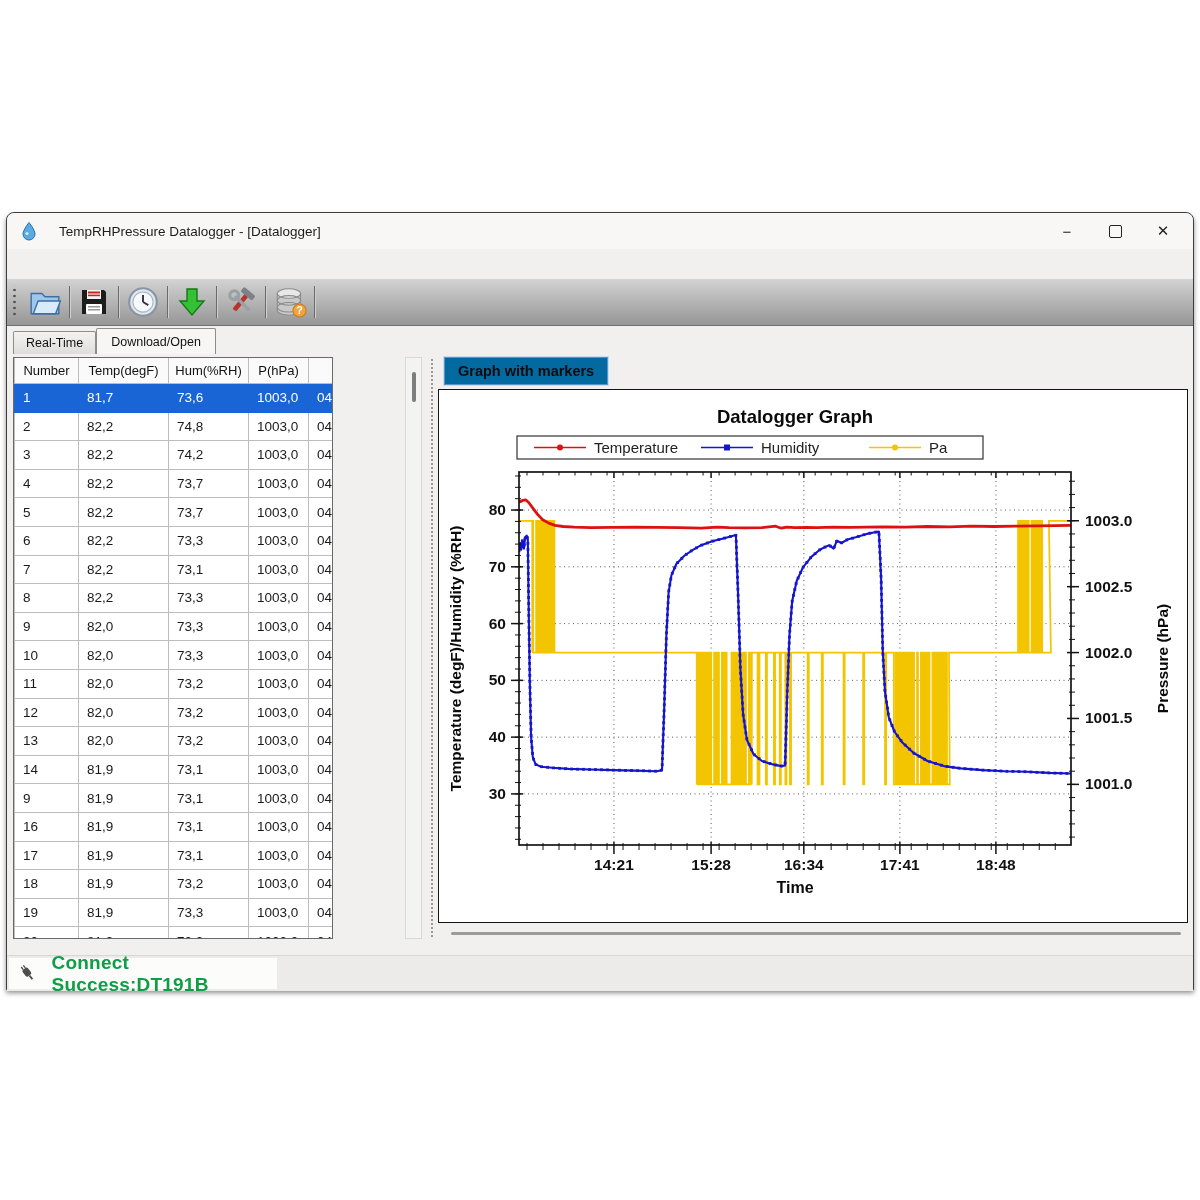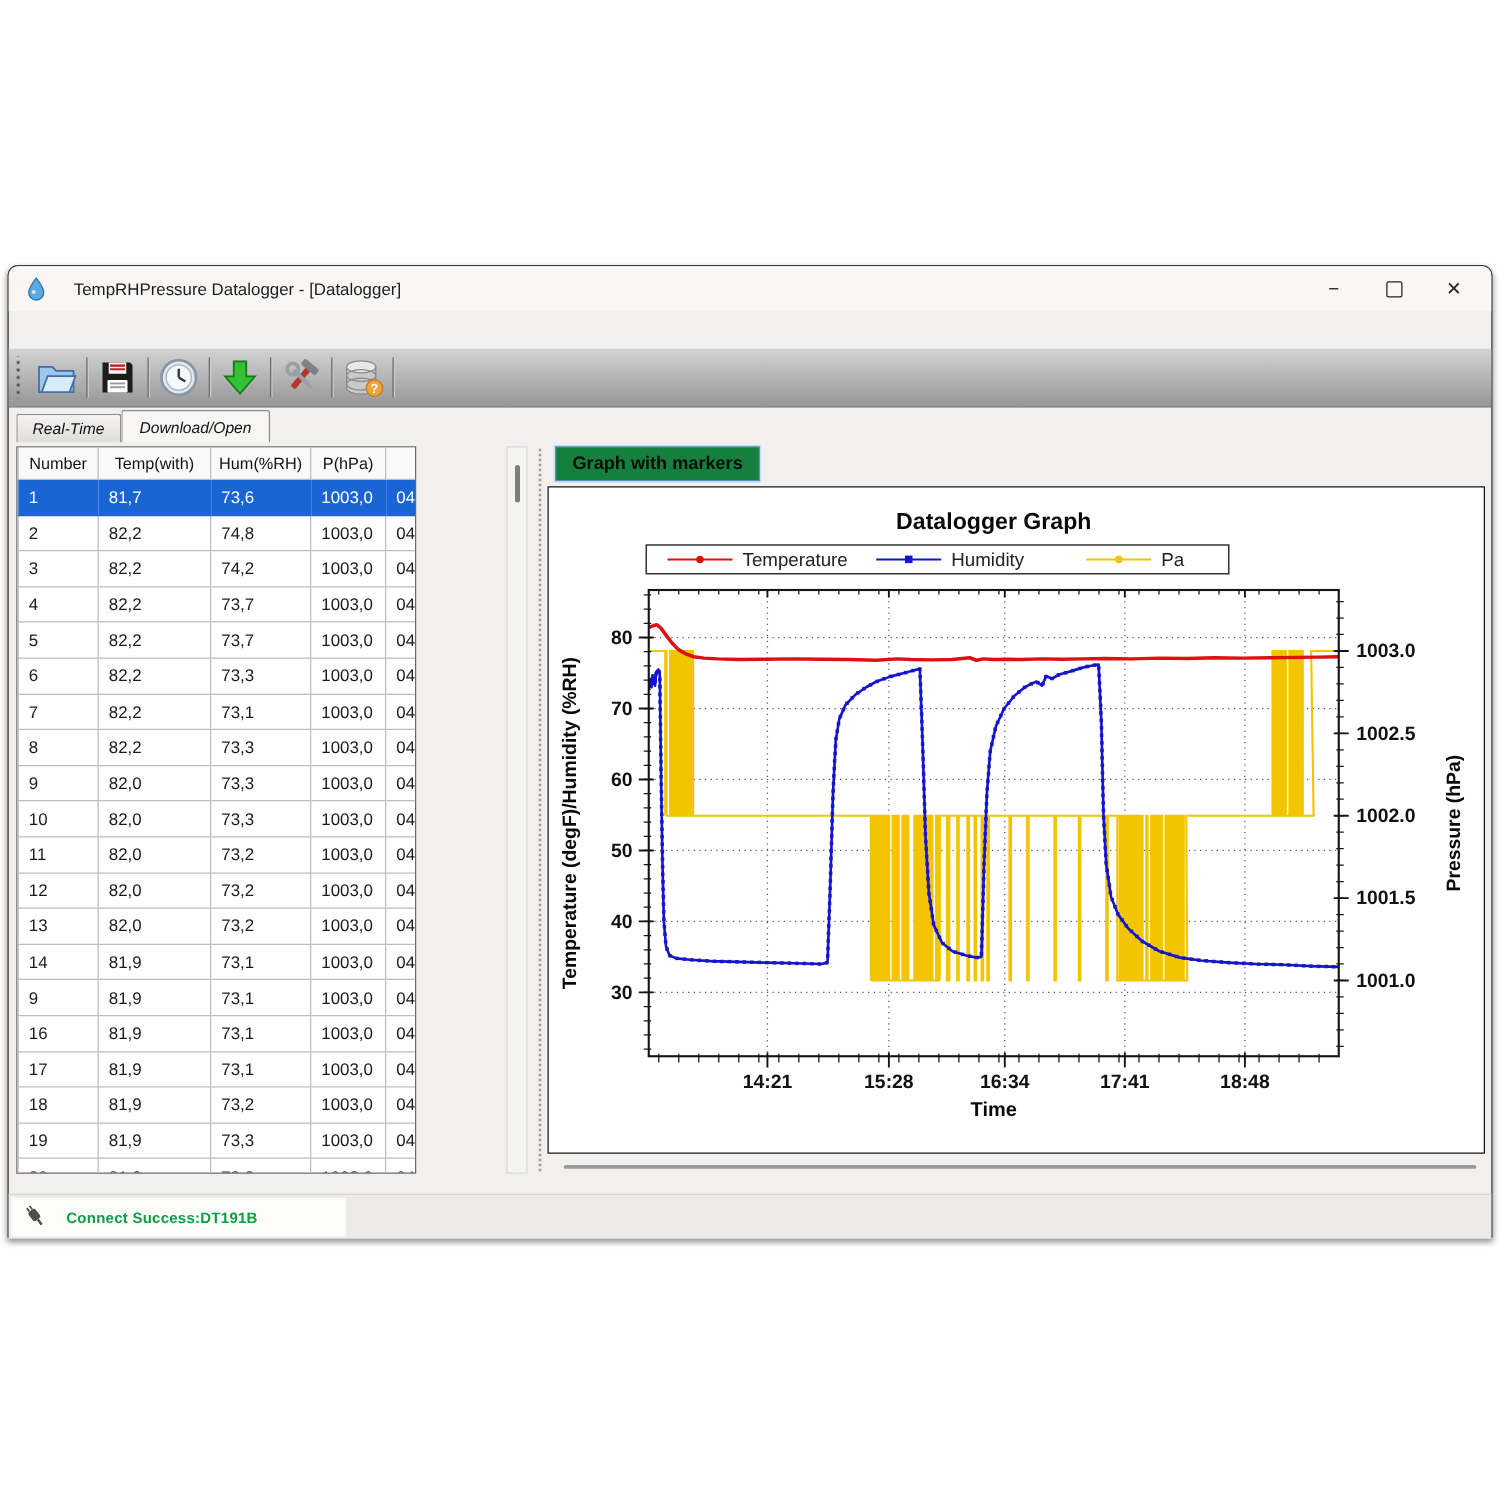--- a/index.html
+++ b/index.html
@@ -16,39 +16,39 @@
   
   .menubar{position:absolute;left:0;top:36px;right:0;height:30px;background:#8e8e8e;display:flex;align-items:center;border-top:1px solid #b9b9b9;}
   .menu-item{padding:0 15px;font-size:13.5px;color:#0d0d0d;}
   
   .toolbar{position:absolute;left:0;top:66px;right:0;height:46px;background:linear-gradient(#d3d3d3,#969696);display:flex;align-items:center;border-bottom:1px solid #6f6f6f;}
   .grip{width:6px;height:34px;margin-left:4px;margin-right:6px;background-image:radial-gradient(circle,#555 1px,transparent 1.6px);background-size:5px 6px;background-repeat:repeat-y;background-position:center;}
   .tool-btn{width:44px;height:40px;display:flex;align-items:center;justify-content:center;}
   .tool-sep{width:1px;height:32px;background:#6a6a6a;margin:0 2px;box-shadow:1px 0 0 #cfcfcf;}
   
   .tabstrip{position:absolute;left:6px;top:113px;height:28px;display:flex;align-items:flex-end;}
-  .tab{font-size:12.5px;color:#111;border:1px solid #8d8d8d;border-bottom:none;padding:4px 12px 4px 12px;background:linear-gradient(#f4f3f2,#dedddc);border-radius:2px 2px 0 0;font-style:italic;}
+  .tab{font-size:12.5px;color:#111;border:1px solid #8d8d8d;border-bottom:none;padding:4px 12px 4px 12px;background:linear-gradient(#f4f3f2,#dedddc);border-radius:2px 2px 0 0;}
   .tab.active{background:#f7f6f5;padding:6px 14px 5px 14px;position:relative;z-index:2;}
   
   .table-wrap{position:absolute;left:6px;top:144px;width:320px;height:582px;background:#fff;border:1px solid #6a6a6a;overflow:hidden;box-sizing:border-box;}
   table.data{border-collapse:collapse;table-layout:fixed;width:390px;}
   table.data th{height:23px;font-weight:normal;font-size:13px;color:#111;text-align:center;border:1px solid #bdbdbd;border-top:none;background:#fafafa;}
   table.data td{height:28.6px;font-size:13.5px;color:#1a1a1a;padding:0 0 0 8px;border:1px solid #bdbdbd;white-space:nowrap;overflow:hidden;box-sizing:border-box;}
   tr.selected td{background:#1a65d6;color:#fff;border-color:#1a65d6;}
   .vscroll{position:absolute;left:398px;top:144px;width:17px;height:582px;background:#f3f3f2;border:1px solid #d8d8d8;box-sizing:border-box;}
   .vthumb{position:absolute;left:6px;top:14px;width:4px;height:30px;background:#7d7d7d;border-radius:2px;}
   .splitter{position:absolute;left:424px;top:146px;height:578px;width:0;border-left:2px dotted #9a9a9a;}
   
-  .graph-btn{position:absolute;left:437px;top:144px;height:26px;padding:0 13px;display:flex;align-items:center;background:#15803d;border:1px solid #5b92c4;outline:1px solid #c7dcee;font-size:14.5px;font-weight:bold;color:#0c0c0c;}
+  .graph-btn{position:absolute;left:437px;top:144px;height:26px;padding:0 13px;display:flex;align-items:center;background:#0369a1;border:1px solid #5b92c4;outline:1px solid #c7dcee;font-size:14.5px;font-weight:bold;color:#0c0c0c;}
   .graph-panel{position:absolute;left:431px;top:176px;width:748px;height:532px;background:#ffffff;border:1.6px solid #141414;box-sizing:content-box;}
   .hbar{position:absolute;left:444px;top:719px;width:730px;height:3px;background:#9b9b9b;border-radius:2px;}
   
   .statusbar{position:absolute;left:0;right:0;top:742px;height:35px;background:#ecebe9;border-top:1px solid #d8d7d5;}
   .status-chip{position:absolute;left:2px;top:2px;width:268px;height:31px;background:#fcfcfb;display:flex;align-items:center;}
-  .status-text{margin-left:12px;font-size:12px;font-weight:bold;letter-spacing:.2px;}
+  .status-text{margin-left:12px;font-size:19px;font-weight:bold;letter-spacing:.2px;}
   svg text{font-family:"Liberation Sans",sans-serif;}
 </style>
 </head>
 <body>
 
 <div id="window">
 
   <div class="titlebar">
     <svg class="app-icon" viewBox="0 0 20 20">
       <path d="M10 1.5 C10 1.5 4 9 4 13 a6 6 0 0 0 12 0 C16 9 10 1.5 10 1.5 z" fill="#5aabe2" stroke="#2a6ea8" stroke-width="1"></path>
@@ -141,21 +141,21 @@
       <colgroup id="cols">
           <col style="width: 64px;">
           <col style="width: 90px;">
           <col style="width: 80px;">
           <col style="width: 60px;">
           <col style="width: 96px;">
         </colgroup>
       <thead>
           <tr id="thead-row">
             <th>Number</th>
-            <th>Temp(with)</th>
+            <th>Temp(degF)</th>
             <th>Hum(%RH)</th>
             <th>P(hPa)</th>
             <th>Time</th>
           </tr>
         </thead>
       <tbody id="tbody">
           <tr class="selected">
             <td>1</td>
             <td>81,7</td>
             <td>73,6</td>

